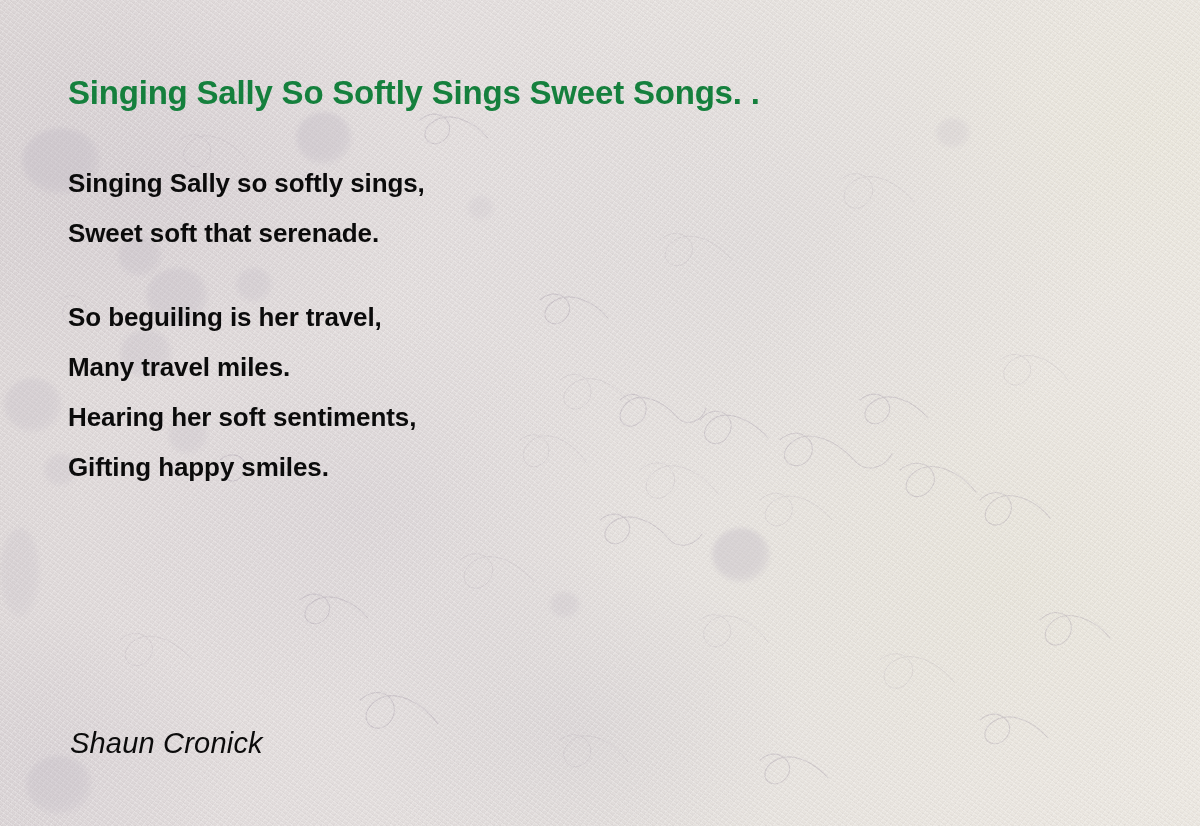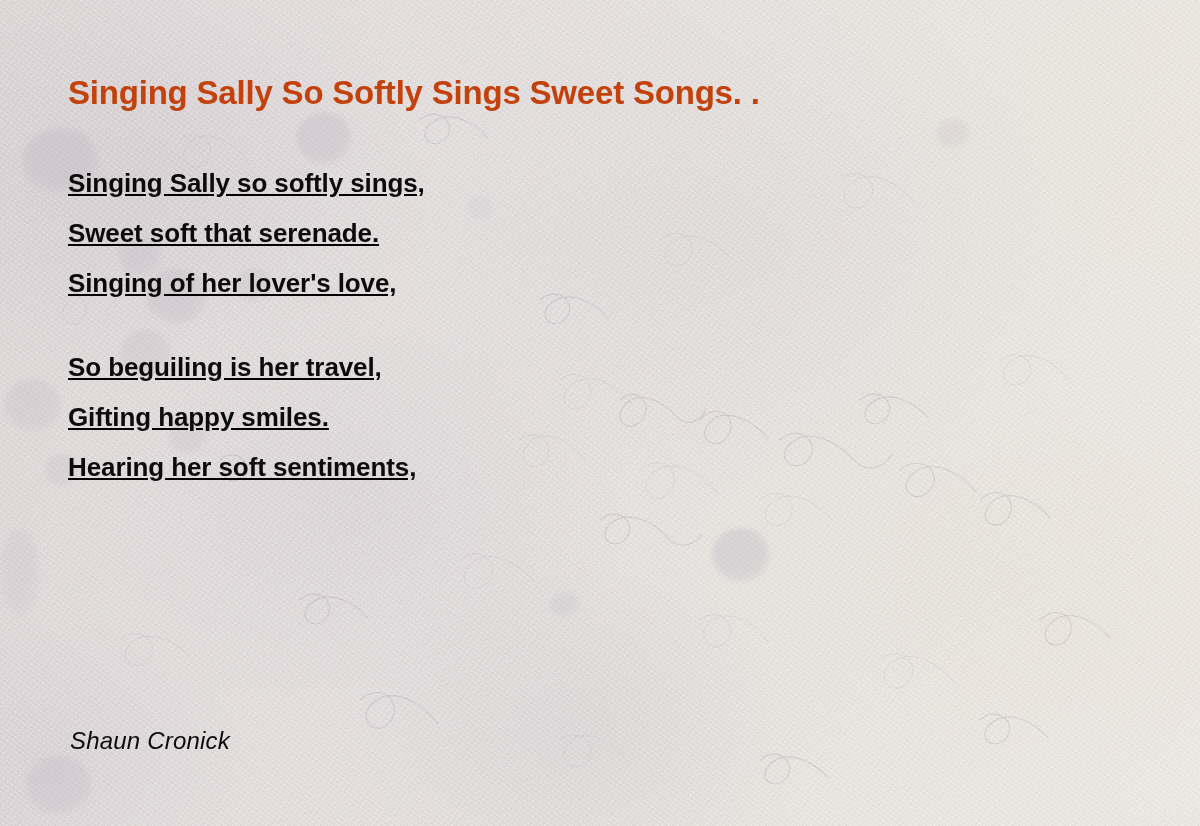--- a/index.html
+++ b/index.html
@@ -96,52 +96,51 @@
     width: 100%;
     height: 100%;
   }
 
   #poem-title {
     position: absolute;
     left: 68px;
     top: 52px;
     font-size: 33px;
     font-weight: bold;
-    color: #c2410c;
+    color: #15803d;
     letter-spacing: -0.2px;
     white-space: nowrap;
   }
 
   #poem-body {
     position: absolute;
     left: 68px;
     top: 158px;
     width: 620px;
   }
 
   .stanza {
     margin: 0 0 34px 0;
-    text-decoration: underline;
   }
   .stanza:last-child { margin-bottom: 0; }
 
   .poem-line {
     font-size: 26px;
     font-weight: bold;
     color: #0b0b0b;
     line-height: 50px;
     white-space: nowrap;
     letter-spacing: -0.1px;
   }
 
   #poem-author {
     position: absolute;
     left: 70px;
     top: 727px;
-    font-size: 24px;
+    font-size: 29px;
     font-style: italic;
     font-weight: normal;
     color: #0b0b0b;
     letter-spacing: 0.2px;
     white-space: nowrap;
   }
 </style>
 </head>
 <body>
 
@@ -207,25 +206,25 @@
   <div class="bg-layer bg-vignette"></div>
 
   <div class="content">
 
     <h1 id="poem-title">Singing Sally So Softly Sings Sweet Songs. .</h1>
 
     <div id="poem-body">
         <div class="stanza">
           <div class="poem-line">Singing Sally so softly sings,</div>
           <div class="poem-line">Sweet soft that serenade.</div>
-          <div class="poem-line">Singing of her lover's love,</div>
         </div>
         <div class="stanza">
           <div class="poem-line">So beguiling is her travel,</div>
+          <div class="poem-line">Many travel miles.</div>
+          <div class="poem-line">Hearing her soft sentiments,</div>
           <div class="poem-line">Gifting happy smiles.</div>
-          <div class="poem-line">Hearing her soft sentiments,</div>
         </div>
       </div>
 
     <div id="poem-author">Shaun Cronick</div>
 
   </div>
 </div>
 
 </body></html>

